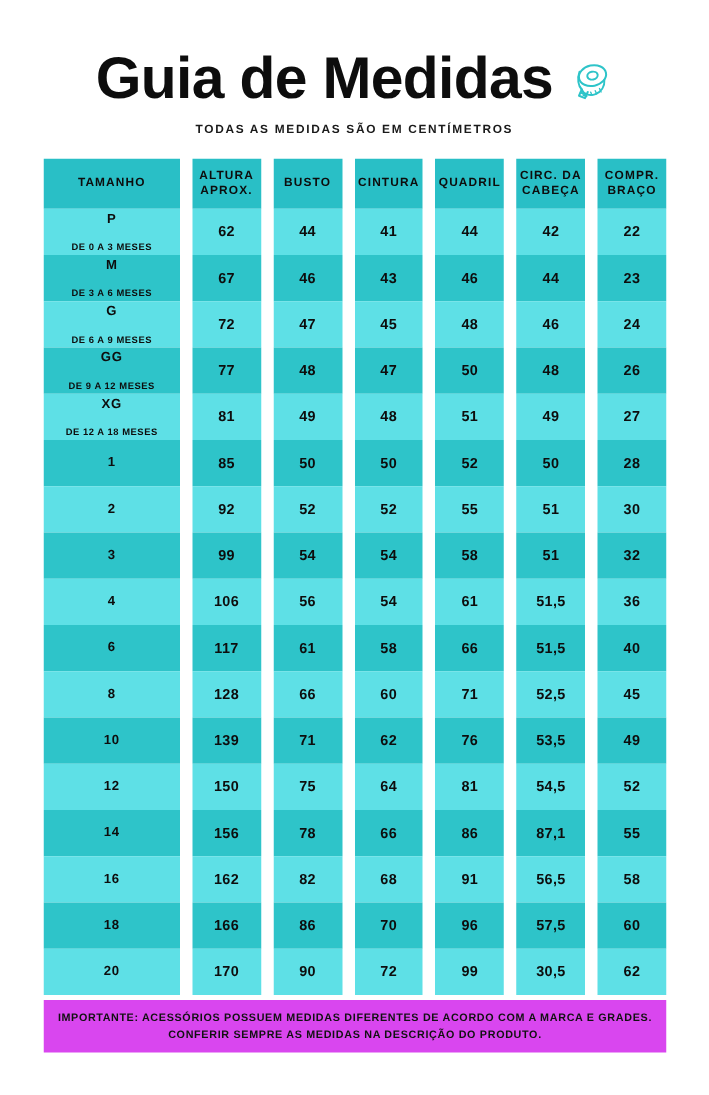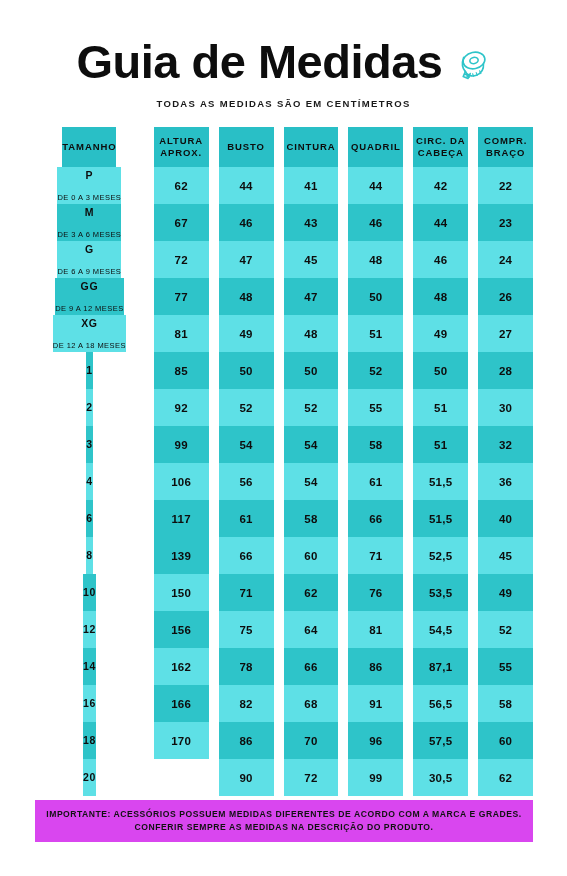--- a/index.html
+++ b/index.html
@@ -62,21 +62,21 @@
     left: 35px;
     top: 127px;
     width: 498px;
     display: flex;
     gap: 10px;
   }
   .col {
     display: flex;
     flex-direction: column;
   }
-  .col-size { width: 113px; align-items: center; }
+  .col-size { width: 113px; }
   .col-m    { width: 57px; }
 
   .cell {
     height: 37px;
     display: flex;
     flex-direction: column;
     align-items: center;
     justify-content: center;
     text-align: center;
     color: #0d0d0d;
@@ -99,21 +99,21 @@
     letter-spacing: 0.3px;
   }
   .size-label {
     font-size: 10.5px;
     font-weight: 700;
     letter-spacing: 0.6px;
     line-height: 1.15;
   }
   .size-sub {
     font-size: 7.5px;
-    font-weight: 400;
+    font-weight: 700;
     letter-spacing: 0.45px;
     line-height: 1.2;
     margin-top: 12px;
     text-transform: uppercase;
   }
 
   
   .note {
     position: absolute;
     left: 35px;
@@ -252,20 +252,23 @@
         </div>
         <div class="cell even">
           <span class="val">99</span>
         </div>
         <div class="cell odd">
           <span class="val">106</span>
         </div>
         <div class="cell even">
           <span class="val">117</span>
         </div>
+        <div class="cell odd">
+          <span class="val">128</span>
+        </div>
         <div class="cell even">
           <span class="val">139</span>
         </div>
         <div class="cell odd">
           <span class="val">150</span>
         </div>
         <div class="cell even">
           <span class="val">156</span>
         </div>
         <div class="cell odd">

